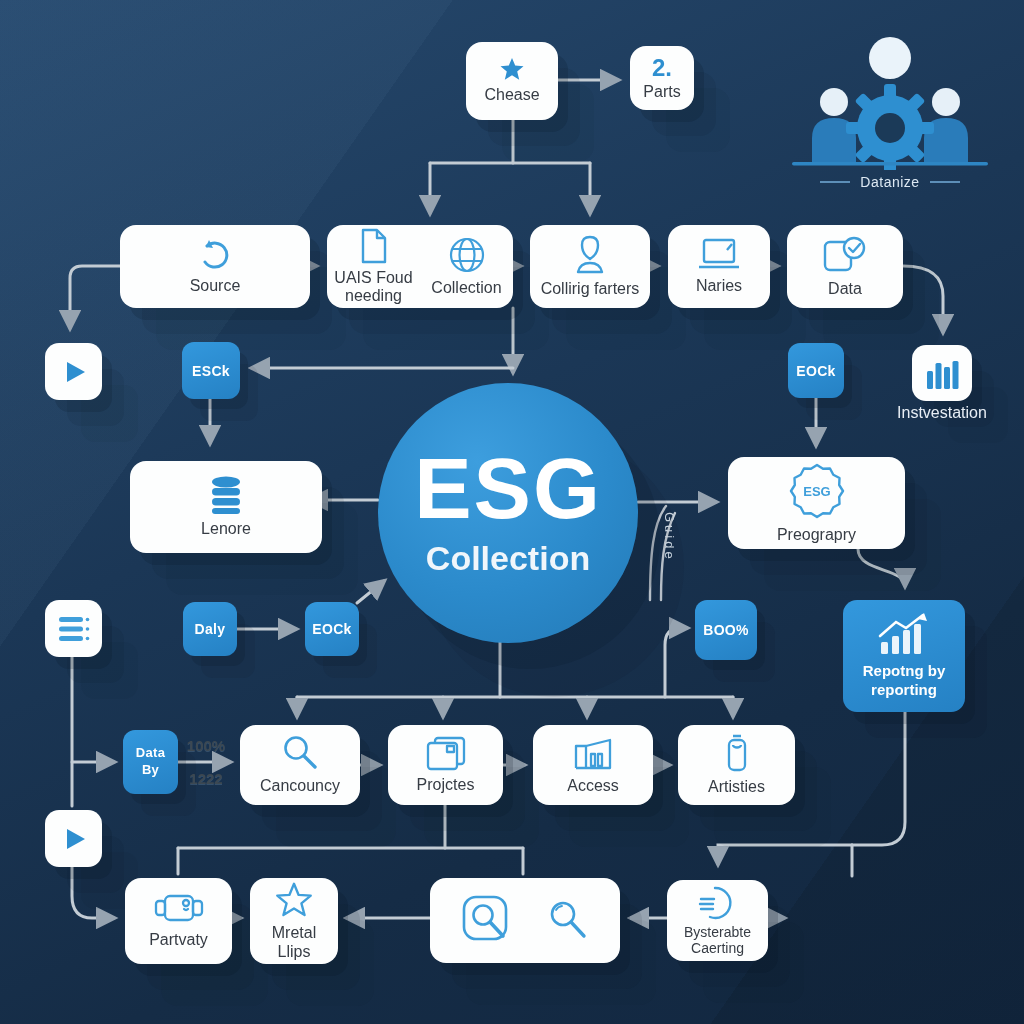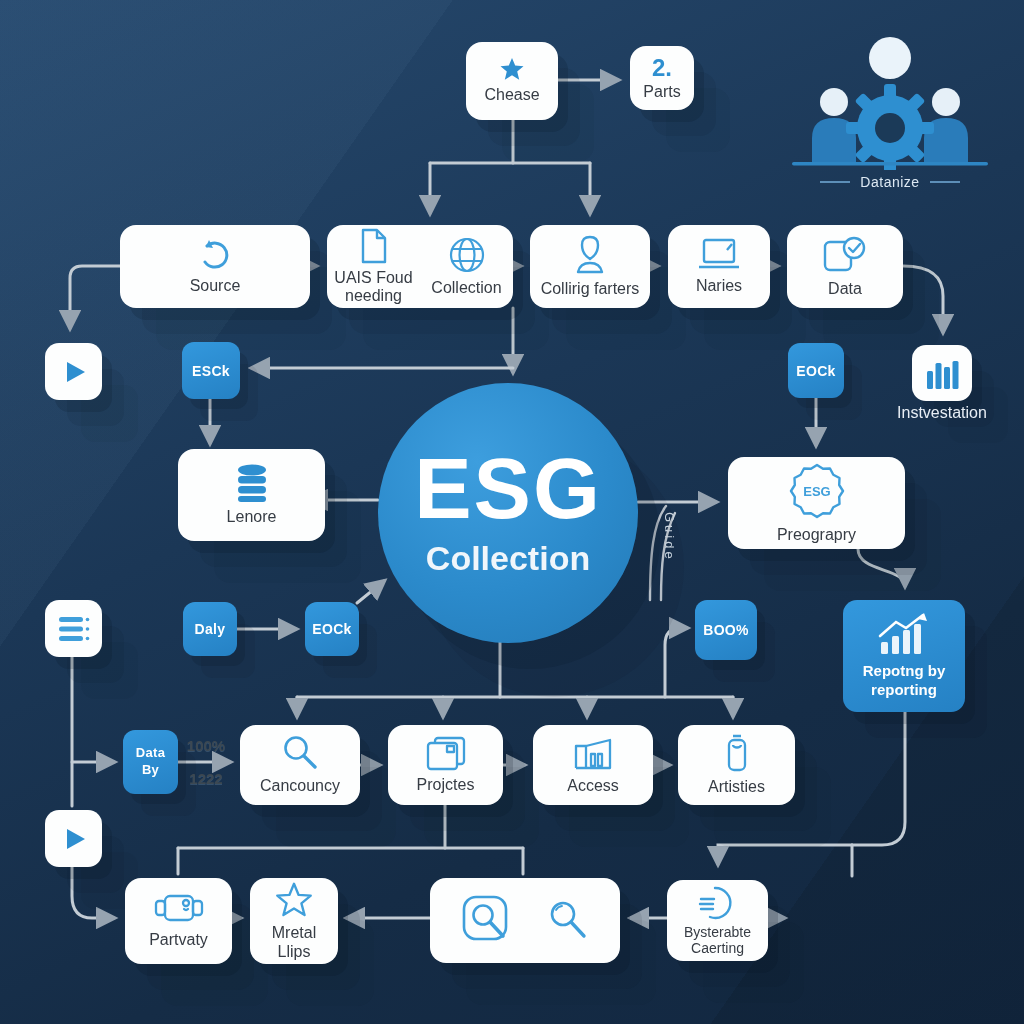--- a/index.html
+++ b/index.html
@@ -240,21 +240,21 @@
       </g>
     </svg>
   </div>
   <div class="caption" style="left:867px;top:404px;width:150px;">Instvestation</div>
 
   <div class="node circle" style="left:378px;top:383px;width:260px;height:260px;">
     <div class="t1">ESG</div>
     <div class="t2">Collection</div>
   </div>
 
-  <div class="node white col" style="left:130px;top:449px;width:147px;height:92px;margin-left:48px;">
+  <div class="node white col" style="left:130px;top:461px;width:192px;height:92px;">
     <svg class="ico" width="40" height="40" viewBox="0 0 40 40">
       <g fill="#2e8fd0">
         <ellipse cx="20" cy="7" rx="14" ry="5.5"></ellipse>
         <rect x="6" y="13" width="28" height="7.5" rx="3.75"></rect>
         <rect x="6" y="23" width="28" height="7.5" rx="3.75"></rect>
         <rect x="6" y="33" width="28" height="6" rx="3"></rect>
       </g>
     </svg>
     <div class="lbl">Lenore</div>
   </div>

